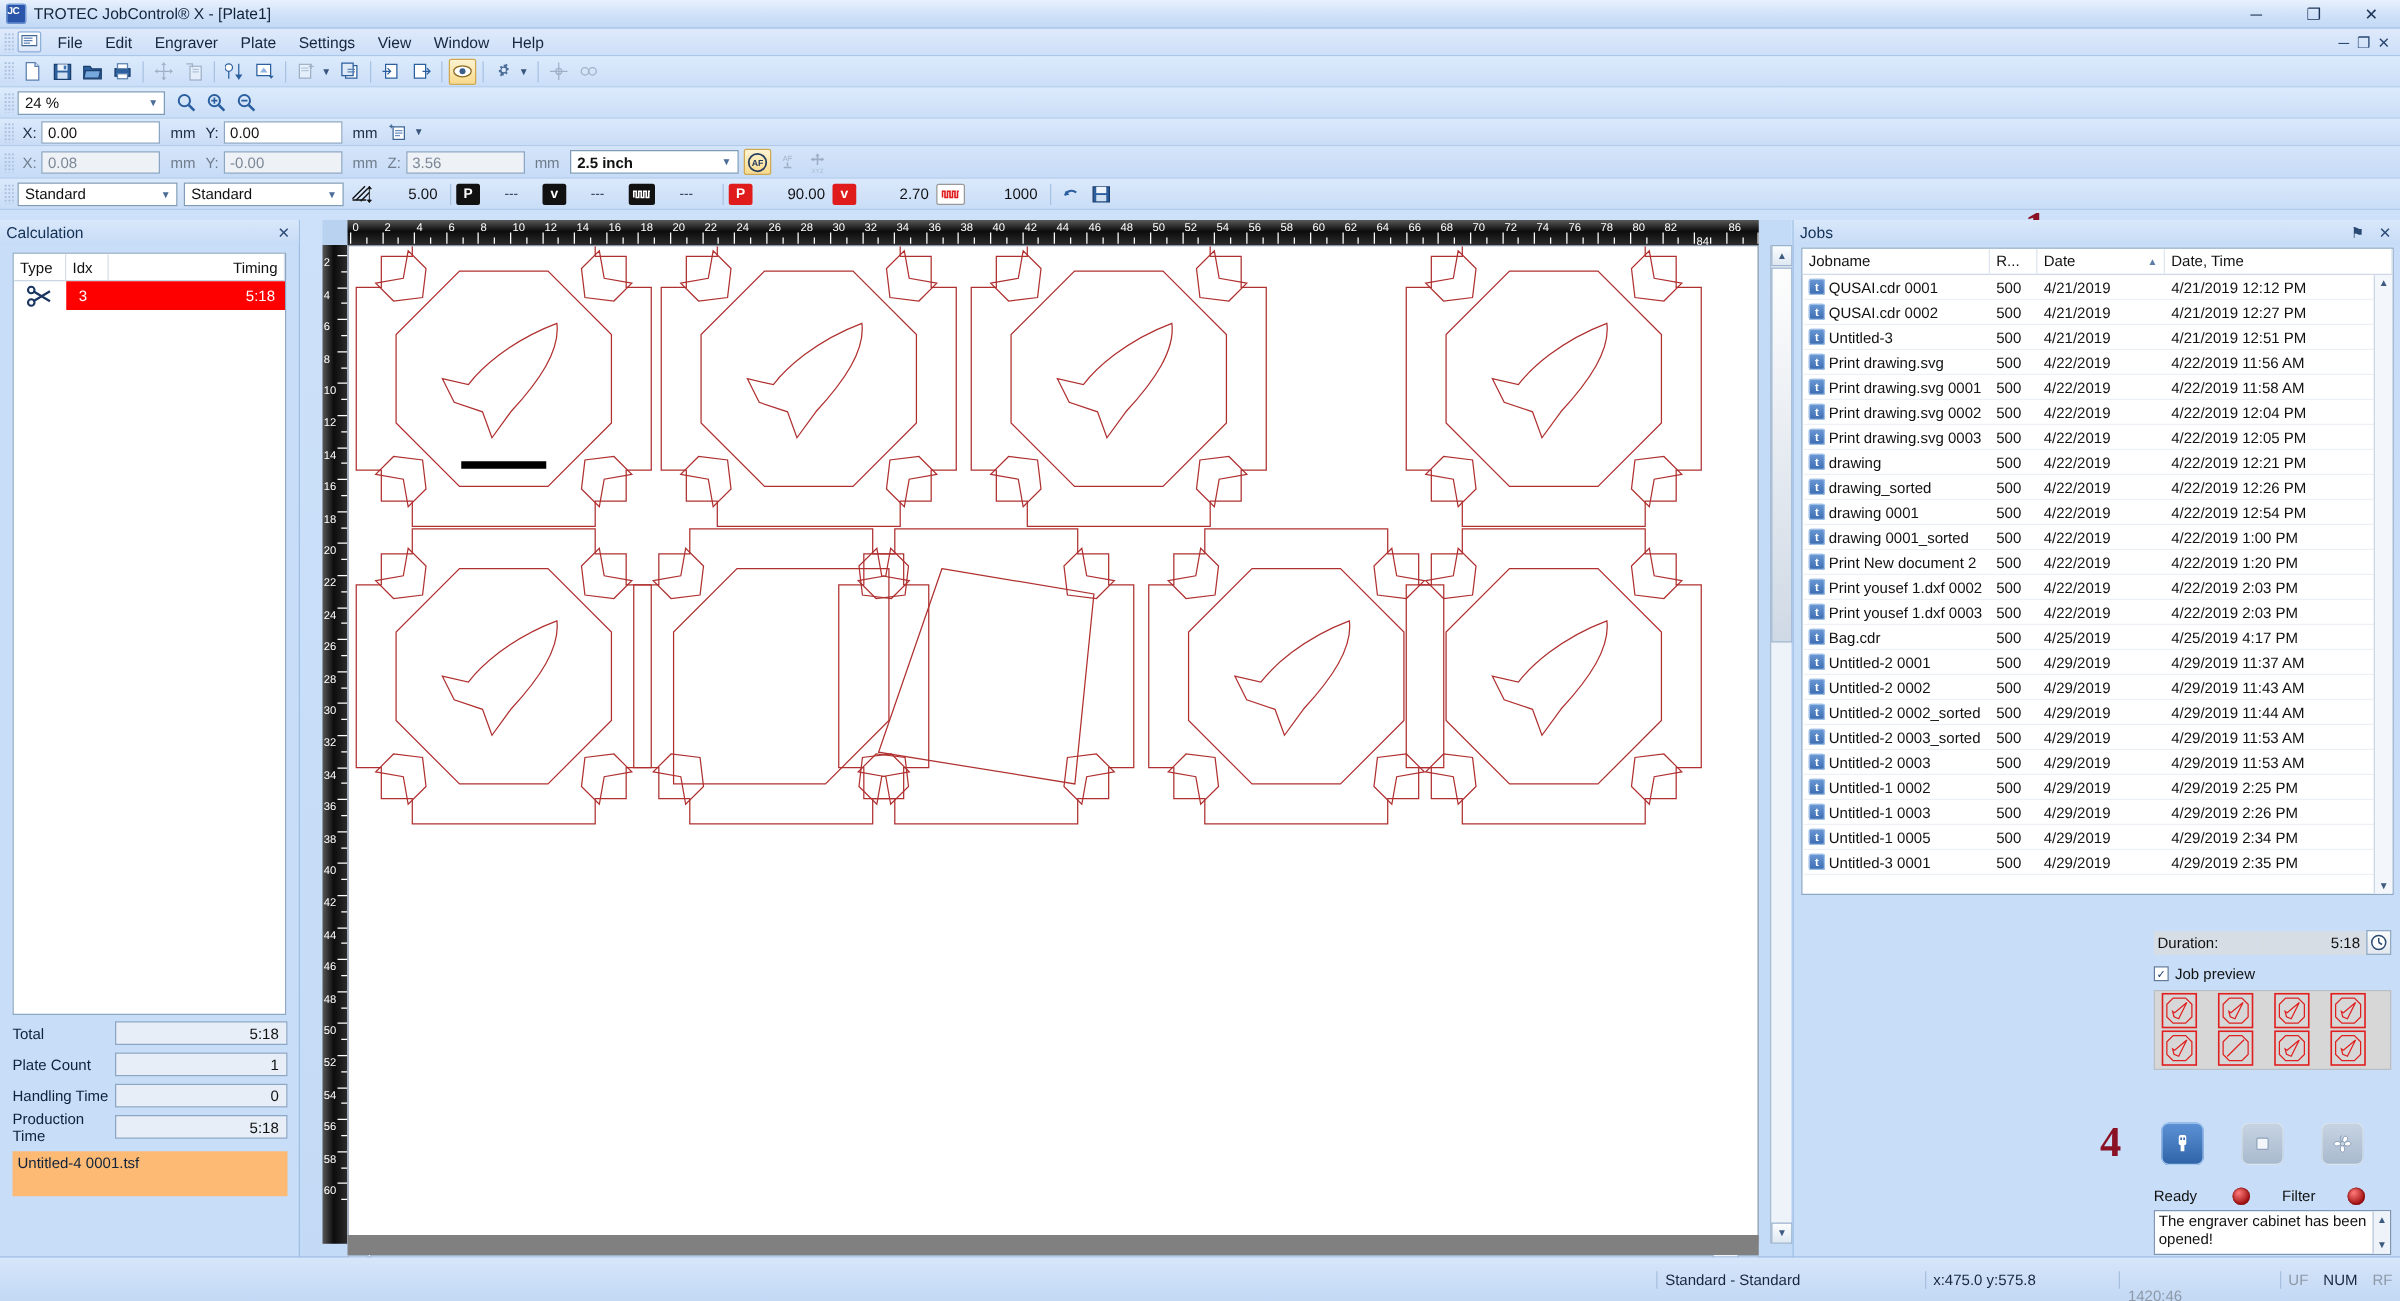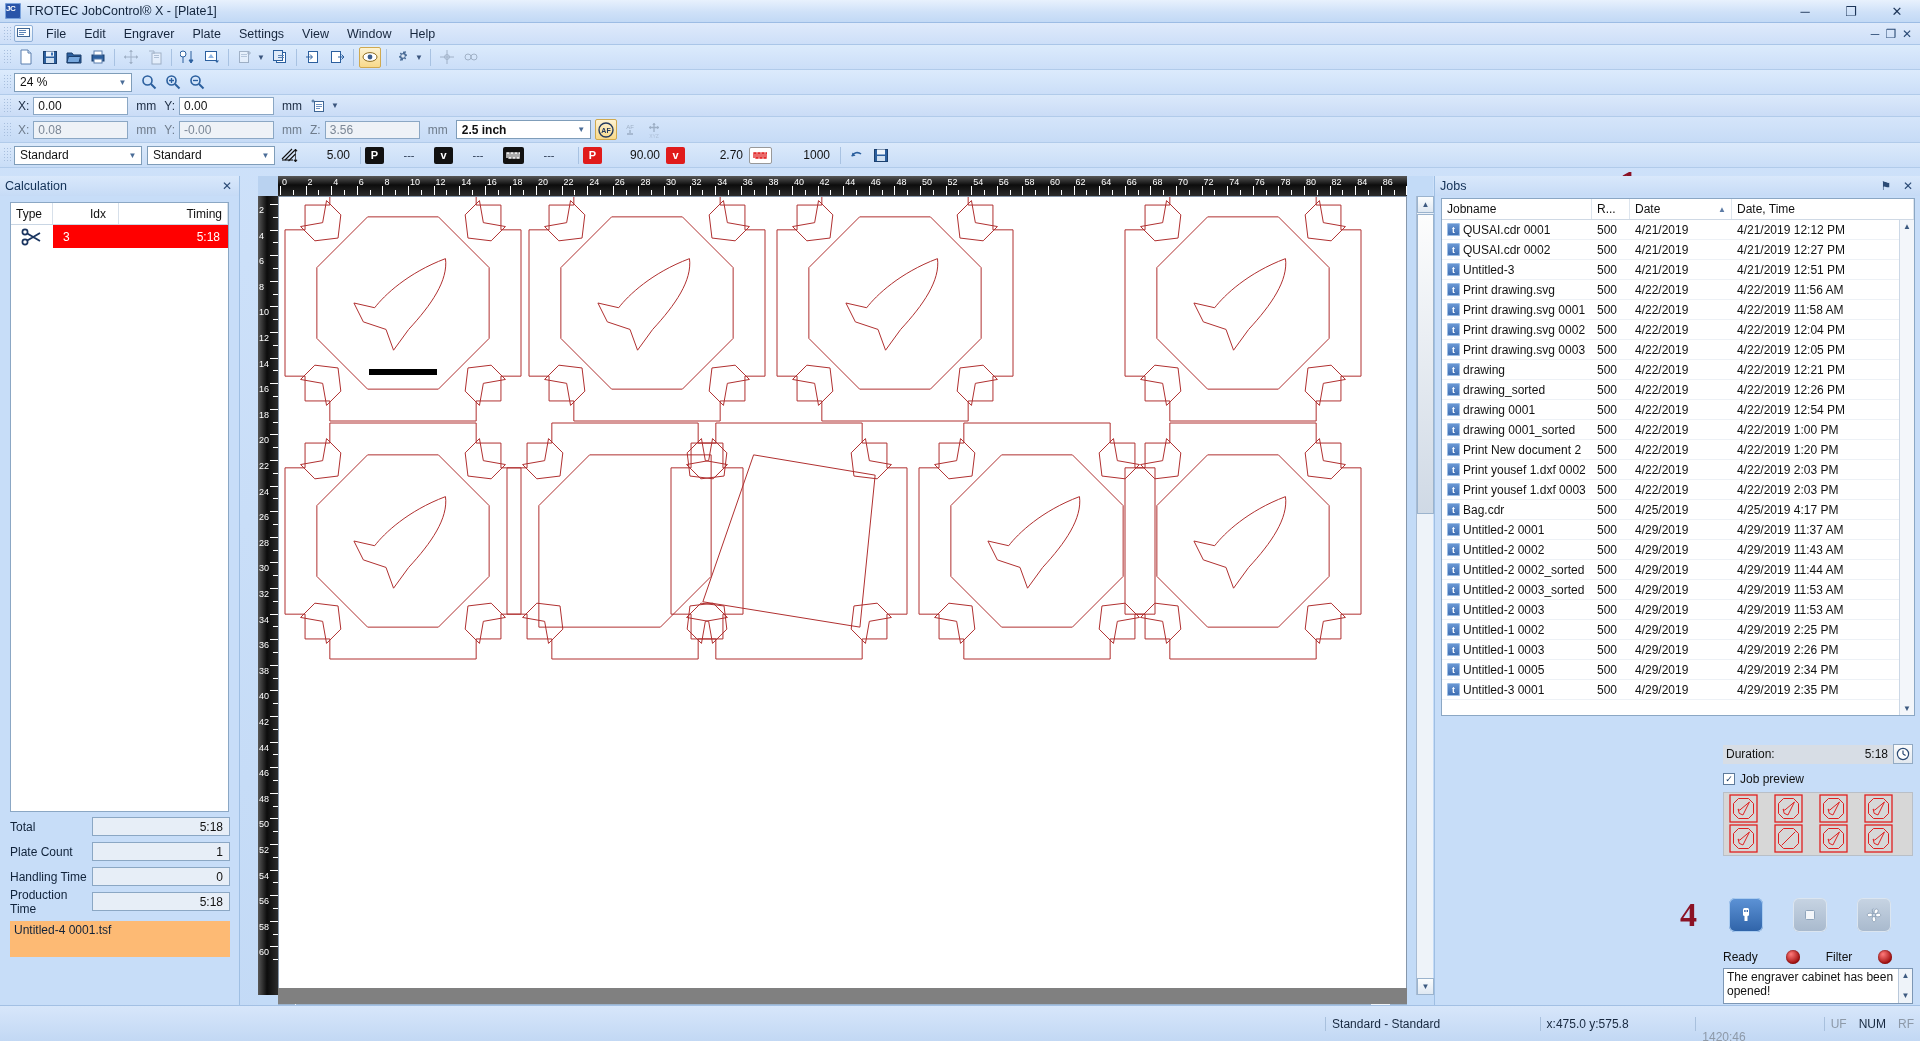--- a/index.html
+++ b/index.html
@@ -120,21 +120,21 @@
   .cap-btn{font-size:12px;color:#2a4a75;width:14px;text-align:center;}
   .calc-table{
     margin:6px 10px 0 10px;height:610px;background:#fff;border:1px solid #8ba7c4;overflow:hidden;
   }
   .ct-head{display:flex;height:22px;background:#fff;border-bottom:1px solid #c9d6e4;}
   .ct-head div{
     font-size:12px;color:#111;display:flex;align-items:center;padding:0 5px;
     border-right:1px solid #d7e0ea;
   }
   .ct-h-type{width:42px;}
-  .ct-h-idx{width:34px;margin-left:32px;}
+  .ct-h-idx{width:34px;}
   .ct-h-timing{flex:1;justify-content:flex-end;border-right:none;}
   .ct-row{display:flex;height:23px;align-items:stretch;}
   .ct-type{width:42px;display:flex;align-items:center;justify-content:center;}
   .ct-sel{flex:1;background:#ff0000;color:#fff;display:flex;align-items:center;font-size:12px;}
   .ct-idx{width:34px;padding-left:10px;}
   .ct-time{flex:1;text-align:right;padding-right:8px;}
 
   .calc-rows{position:absolute;left:10px;top:640px;width:220px;}
   .crow{display:flex;align-items:center;height:21px;margin-bottom:4px;}
   .crow .k{width:82px;font-size:12px;color:#10223a;}
@@ -761,21 +761,21 @@
         <div class="tickmark" style="left: 1000.4px; top: 10px; width: 1px; height: 9px;"></div>
         <div class="ticklabel" style="left: 1002.4px; top: 1px;">78</div>
         <div class="tickmark" style="left: 1013.2px; top: 14px; width: 1px; height: 5px;"></div>
         <div class="tickmark" style="left: 1026px; top: 10px; width: 1px; height: 9px;"></div>
         <div class="ticklabel" style="left: 1028px; top: 1px;">80</div>
         <div class="tickmark" style="left: 1038.8px; top: 14px; width: 1px; height: 5px;"></div>
         <div class="tickmark" style="left: 1051.6px; top: 10px; width: 1px; height: 9px;"></div>
         <div class="ticklabel" style="left: 1053.6px; top: 1px;">82</div>
         <div class="tickmark" style="left: 1064.4px; top: 14px; width: 1px; height: 5px;"></div>
         <div class="tickmark" style="left: 1077.2px; top: 10px; width: 1px; height: 9px;"></div>
-        <div class="ticklabel" style="left: 1079.2px; top: 1px;">84</div>
+        <div class="ticklabel" style="left: 1079.2px; top: 12px;">84</div>
         <div class="tickmark" style="left: 1090px; top: 14px; width: 1px; height: 5px;"></div>
         <div class="tickmark" style="left: 1102.8px; top: 10px; width: 1px; height: 9px;"></div>
         <div class="ticklabel" style="left: 1104.8px; top: 1px;">86</div>
         <div class="tickmark" style="left: 1115.6px; top: 14px; width: 1px; height: 5px;"></div>
         <div class="tickmark" style="left: 1128.4px; top: 10px; width: 1px; height: 9px;"></div>
       </div>
     <div class="ruler-v" id="ruler-v">
         <div class="tickmark" style="top: 8px; left: 12px; height: 1px; width: 8px;"></div>
         <div class="ticklabel" style="top: 9px; left: 1px;">2</div>
         <div class="tickmark" style="top: 20.8px; left: 15px; height: 1px; width: 5px;"></div>

